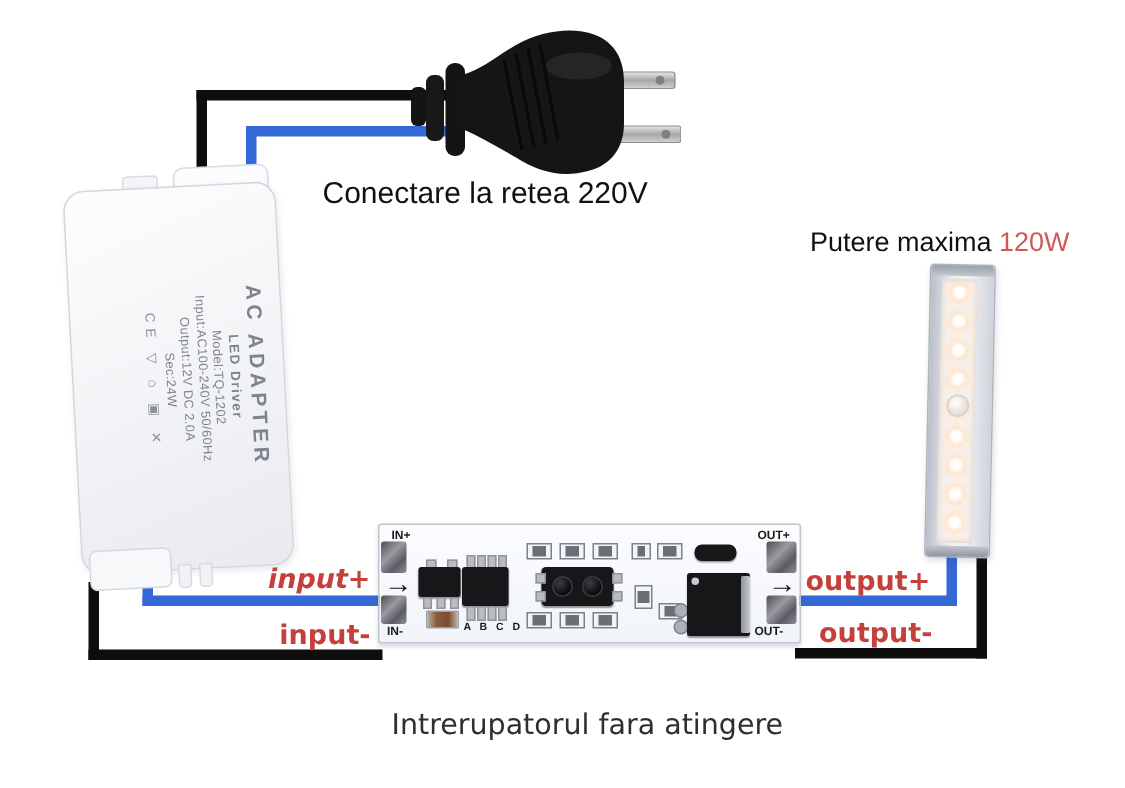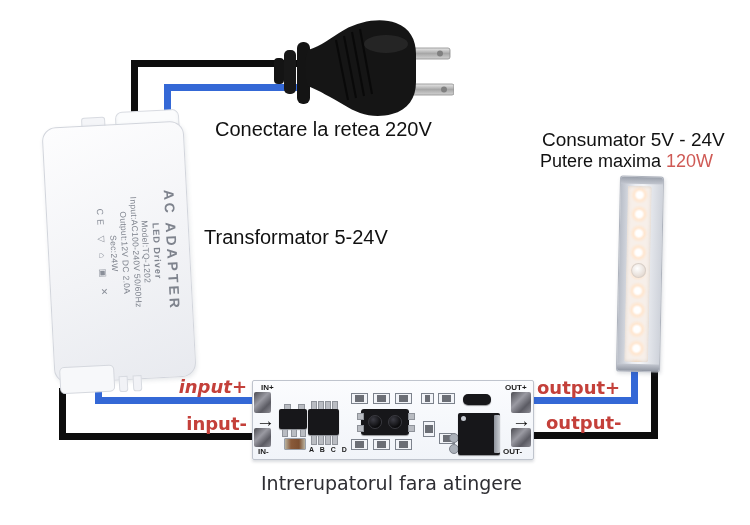--- a/index.html
+++ b/index.html
@@ -51,21 +51,21 @@
       background-image:radial-gradient(circle 9px at 50% 9px,#ffffff 0 3px,#ffe6cf 5.5px,rgba(255,230,207,0) 9px);
       background-size:100% 19.2px;background-repeat:repeat-y;
       box-shadow:inset 0 0 4px rgba(150,140,130,.35);}
   .ledstrip .sensor{position:absolute;left:12px;top:86px;width:13px;height:13px;border-radius:50%;
       background:radial-gradient(circle at 40% 35%,#ffffff,#e6ddd6 70%,#cfc6bf);border:1px solid #d8cfc8;}
 
   
   .plug{position:absolute;left:264px;top:18px;width:190px;height:100px;}
 
   
-  .board{position:absolute;left:252px;top:380px;width:280px;height:78px;
+  .board{position:absolute;left:252px;top:349px;width:280px;height:78px;
       background:linear-gradient(180deg,#fbfcfe,#f1f4f9);border:1px solid #bfc4cd;
       box-shadow:0 2px 3px rgba(50,60,80,.18);border-radius:2px;text-decoration:underline;}
   .pad{position:absolute;border-radius:2px;
       background:linear-gradient(135deg,#4c4c52,#9a9aa2 40%,#5b5b63 70%,#8d8d95);}
   .tinylabel{position:absolute;font-size:8px;font-weight:bold;color:#1a1a1a;white-space:nowrap;}
   .barrow{position:absolute;font-size:19px;font-weight:bold;color:#0d0d0d;line-height:1;}
   .chip{position:absolute;background:#17171a;border-radius:2px;box-shadow:0 1px 1px rgba(0,0,0,.4);}
   .pin{position:absolute;background:#b9bcc2;border:1px solid #8f939a;}
   .smdbox{position:absolute;border:1px solid #7c828c;background:#f2f4f8;}
   .smdbox .smd{position:absolute;left:3px;top:1px;right:3px;bottom:1px;background:#6b6e75;}
@@ -229,18 +229,16 @@
     <div class="pad" style="left:258px;top:47px;width:20px;height:19px;"></div>
     <div class="tinylabel" style="left:250px;top:66px;">OUT-</div>
   </div>
 
   <div class="redlabel" style="left:152px;top:376px;width:95px;text-align:right;font-style:italic;">input+</div>
   <div class="redlabel" style="left:152px;top:413px;width:95px;text-align:right;">input-</div>
   <div class="redlabel" style="left:537px;top:377px;">output+</div>
   <div class="redlabel" style="left:546px;top:412px;">output-</div>
 
   <div class="caption" style="left:215px;top:118px;">Conectare la retea 220V</div>
-  <div class="caption" style="left:204px;top:226px;">Transformator 5-24V</div>
-  <div class="caption" style="left:542px;top:129px;font-size:19px;">Consumator 5V - 24V</div>
   <div class="caption" style="left:540px;top:151px;font-size:18px;"><span>Putere maxima </span><span class="powerred">120W</span></div>
   <div class="caption switchf" style="left:261px;top:452px;margin-top:20px;">Intrerupatorul fara atingere</div>
 
 </div>
 
 </body></html>

